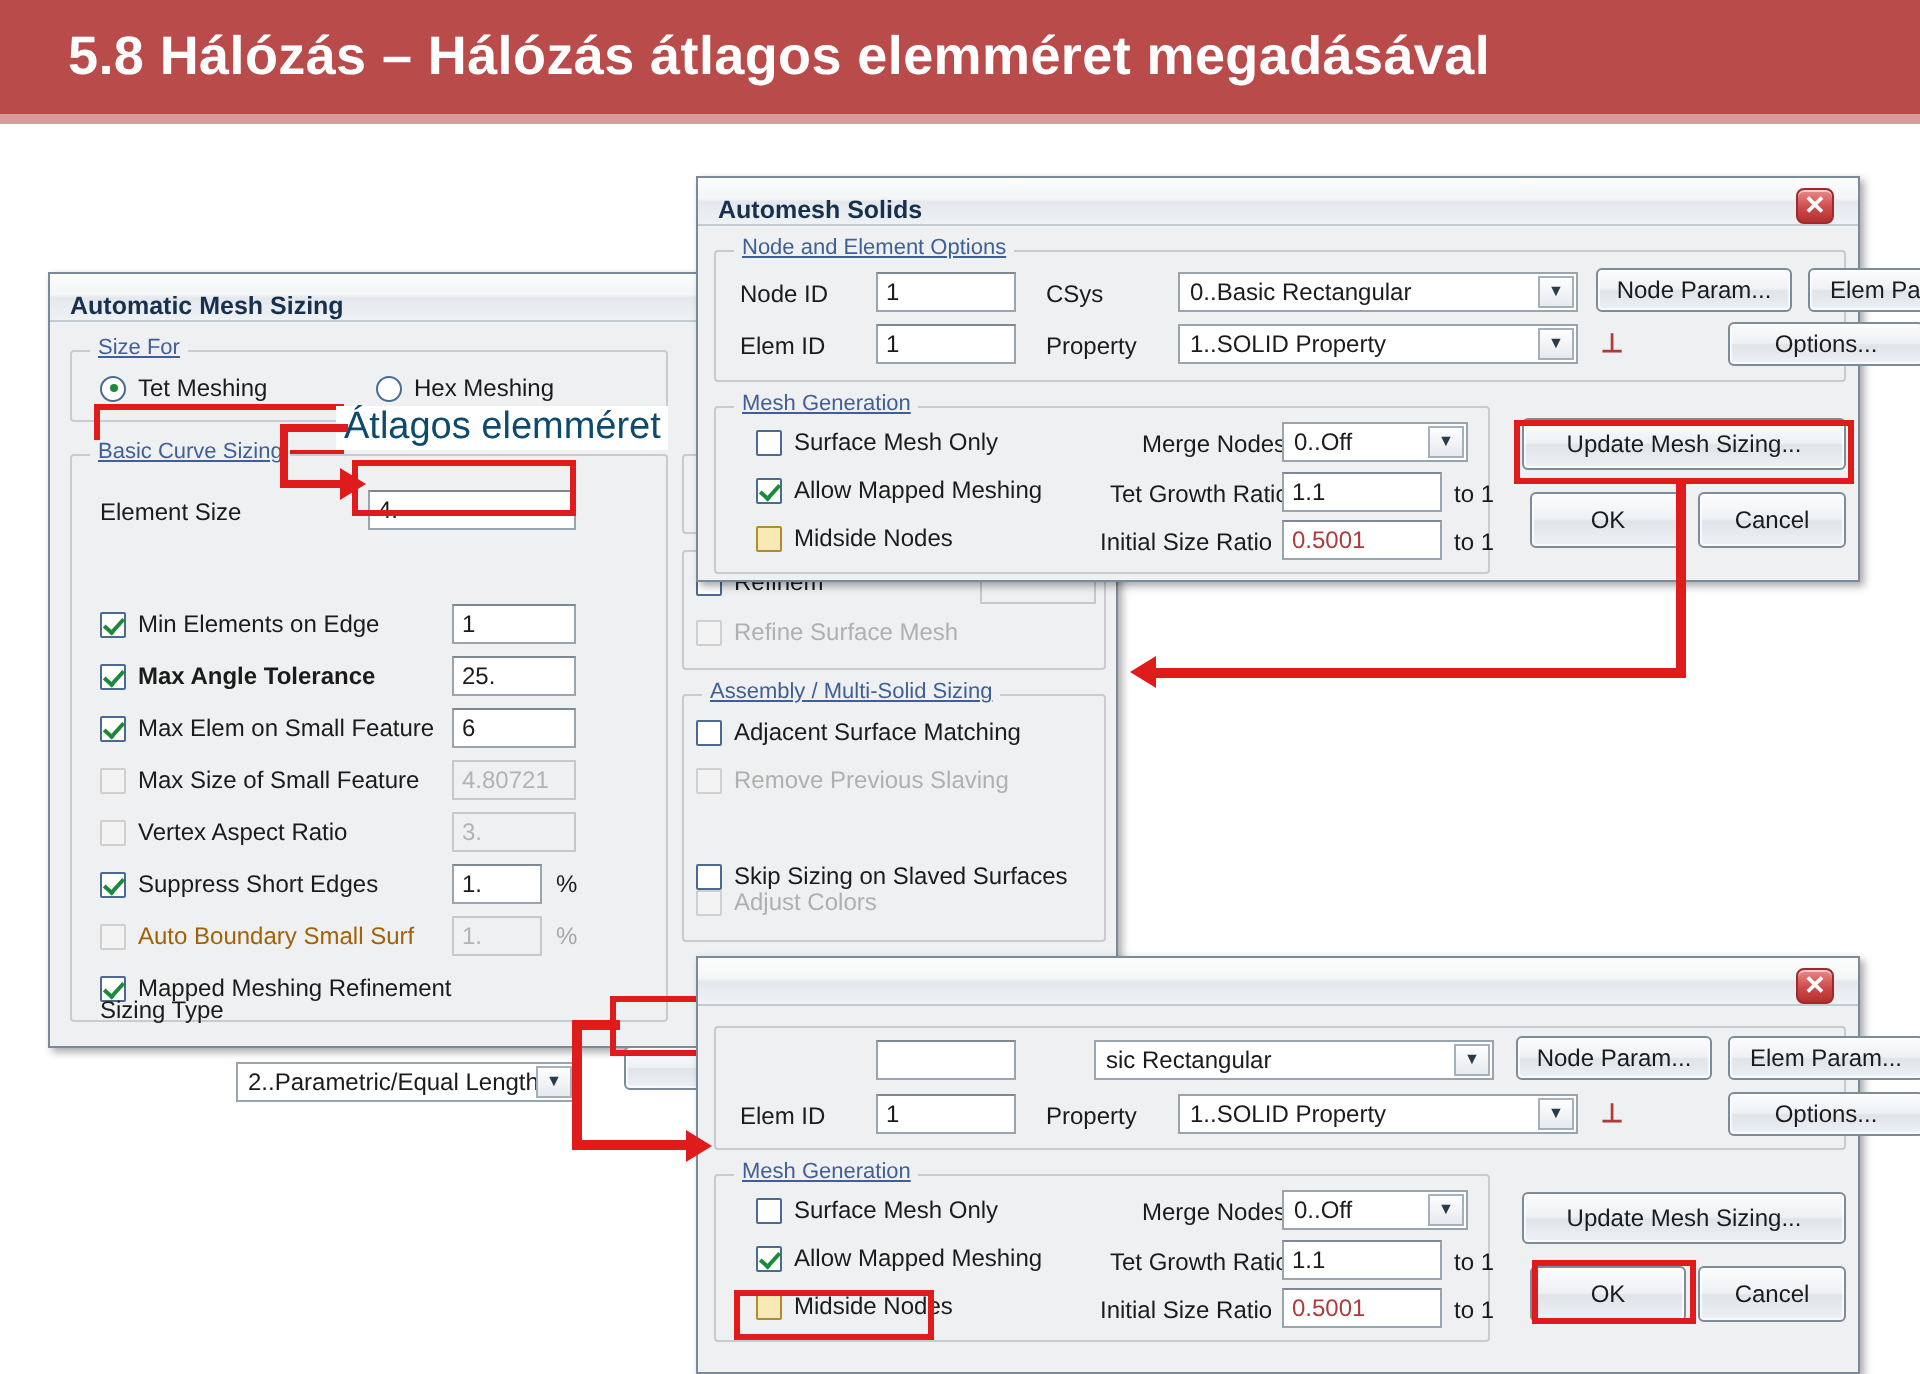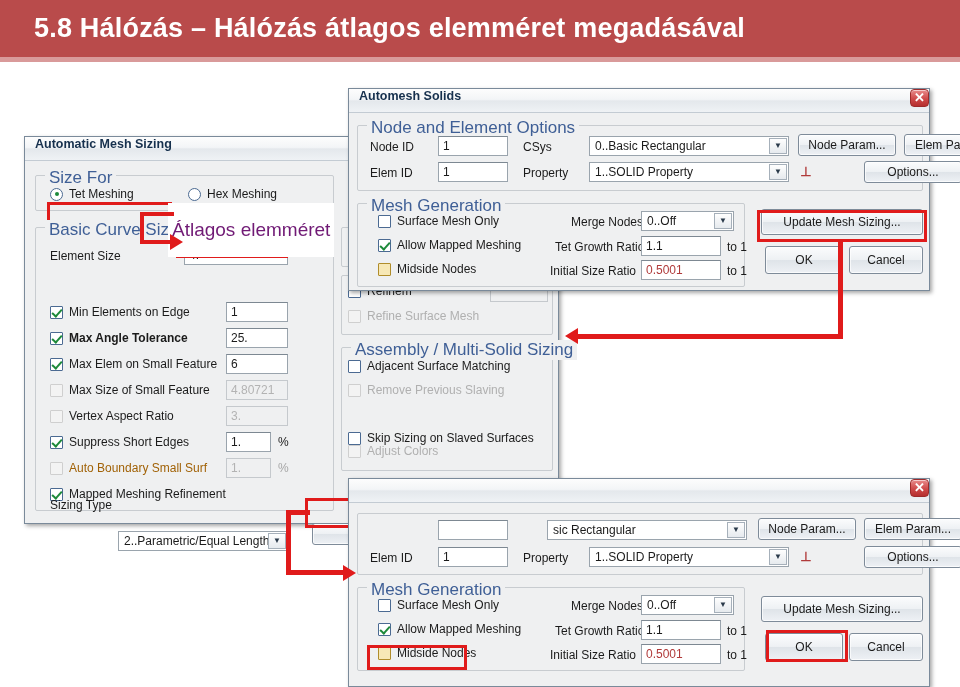--- a/index.html
+++ b/index.html
@@ -30,22 +30,22 @@
   .win{
     position:absolute;
     background:#eff0f1;
     border:1px solid #7a8a9a;
     box-shadow:2px 2px 4px rgba(0,0,0,.35);
   }
   .win-title{
     height:24px;
     background:linear-gradient(to bottom,#fdfdfd 0%,#f3f5f7 45%,#e4e8ec 52%,#eff2f5 100%);
     border-bottom:1px solid #c3cbd3;
-    display:flex; align-items:flex-start; justify-content:space-between;
-    padding:0 0 0 10px;
+    display:flex; align-items:flex-end; justify-content:space-between;
+    padding:0 12px 0 10px;
   }
   .win-title .caption{
     font-size:12.5px; font-weight:bold; color:#16304d; white-space:nowrap;
   }
   .win-body{ position:relative; padding:6px; }
 
   .close-btn{
     width:19px; height:18px; border-radius:4px;
     background:linear-gradient(to bottom,#e88b8b,#cf4a4a 55%,#b52f2f);
     border:1px solid #9d2b2b;
@@ -57,21 +57,21 @@
   
   .group{
     position:absolute;
     border:1px solid #c8ccd0;
     background:#eff0f1;
     border-radius:2px;
   }
   .group > .legend{
     position:absolute; top:-8px; left:9px;
     background:#eff0f1; padding:0 4px;
-    font-size:17px; color:#3f5f96; white-space:nowrap;
+    font-size:11px; color:#3f5f96; white-space:nowrap;text-decoration:underline;
   }
 
   
   .lbl{ position:absolute; font-size:12px; color:#1b1b1b; white-space:nowrap; }
   .lbl.dim{ color:#a7a7a7; }
 
   .tbox{
     position:absolute; background:#ffffff;
     border:1px solid #9aa4ad; border-top-color:#7d8892;
     font-size:12px; color:#1b1b1b;
@@ -131,22 +131,22 @@
   
   .hl{ position:absolute; border:3px solid #e01b1b; pointer-events:none; }
 
   
   .rl{ position:absolute; background:#e01b1b; }
   .arrow-head{ position:absolute; width:0; height:0; }
   .ah-right{ border-top:8px solid transparent; border-bottom:8px solid transparent; border-left:13px solid #e01b1b;}
   .ah-left{ border-top:8px solid transparent; border-bottom:8px solid transparent; border-right:13px solid #e01b1b;}
 
   .annot{
-    position:absolute; color:#701a75; font-size:19px;
-    background:#ffffff; padding:16px 4px; white-space:nowrap;
+    position:absolute; color:#0c4a6e; font-size:19px;
+    background:#ffffff; padding:0 4px; white-space:nowrap;
   }
 
   .prop-icon{
     position:absolute; width:20px; height:20px;
     display:flex; align-items:center; justify-content:center;
     font-size:13px; font-weight:bold; color:#b03a3a;
     font-family:"Liberation Serif", serif;
   }
 </style>
 </head>

